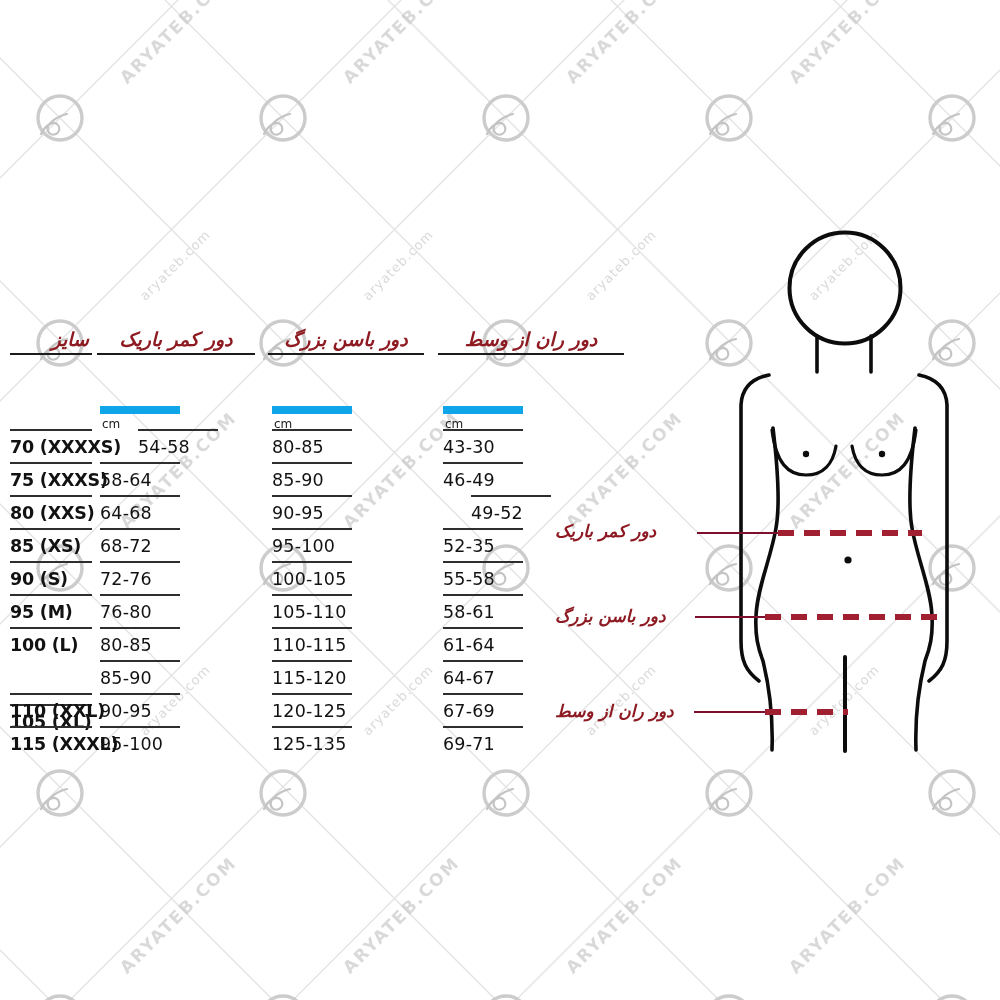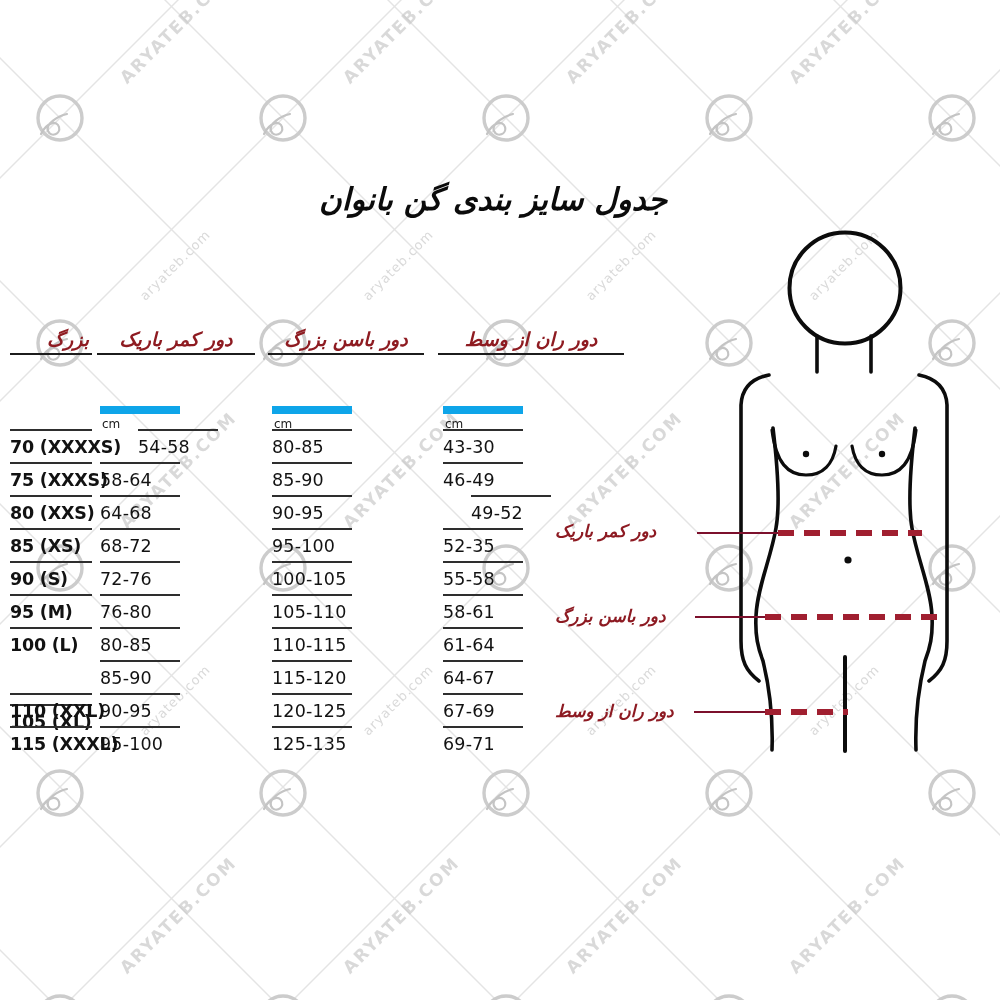--- a/index.html
+++ b/index.html
@@ -202,24 +202,23 @@
       <div class="wm-text wm-low" style="left: 175px; top: 265px;">aryateb.com</div>
       <div class="wm-text wm-low" style="left: 398px; top: 265px;">aryateb.com</div>
       <div class="wm-text wm-low" style="left: 621px; top: 265px;">aryateb.com</div>
       <div class="wm-text wm-low" style="left: 844px; top: 265px;">aryateb.com</div>
       <div class="wm-text wm-low" style="left: 175px; top: 700px;">aryateb.com</div>
       <div class="wm-text wm-low" style="left: 398px; top: 700px;">aryateb.com</div>
       <div class="wm-text wm-low" style="left: 621px; top: 700px;">aryateb.com</div>
       <div class="wm-text wm-low" style="left: 844px; top: 700px;">aryateb.com</div>
     </div>
 
-  <h1 class="title" dir="rtl">جدول سایز بندی گن بانوان</h1>
 
   <div id="table">
-      <div class="col-header right" dir="rtl" style="left: 10px; top: 325px; width: 82px;">بزرگ</div>
+      <div class="col-header right" dir="rtl" style="left: 10px; top: 325px; width: 82px;">سایز</div>
       <div class="cell size" style="left: 10px; top: 429px; width: 82px;">70 (XXXXS)</div>
       <div class="cell size" style="left: 10px; top: 462px; width: 82px;">75 (XXXS)</div>
       <div class="cell size" style="left: 10px; top: 495px; width: 82px;">80 (XXS)</div>
       <div class="cell size" style="left: 10px; top: 528px; width: 82px;">85 (XS)</div>
       <div class="cell size" style="left: 10px; top: 561px; width: 82px;">90 (S)</div>
       <div class="cell size" style="left: 10px; top: 594px; width: 82px;">95 (M)</div>
       <div class="cell size" style="left: 10px; top: 627px; width: 82px; text-align: center;">100 (L)</div>
       <div class="cell size" style="left: 10px; top: 660px; width: 82px; margin-top: 44px;">105 (XL)</div>
       <div class="cell size" style="left: 10px; top: 693px; width: 82px;">110 (XXL)</div>
       <div class="cell size" style="left: 10px; top: 726px; width: 82px;">115 (XXXL)</div>

